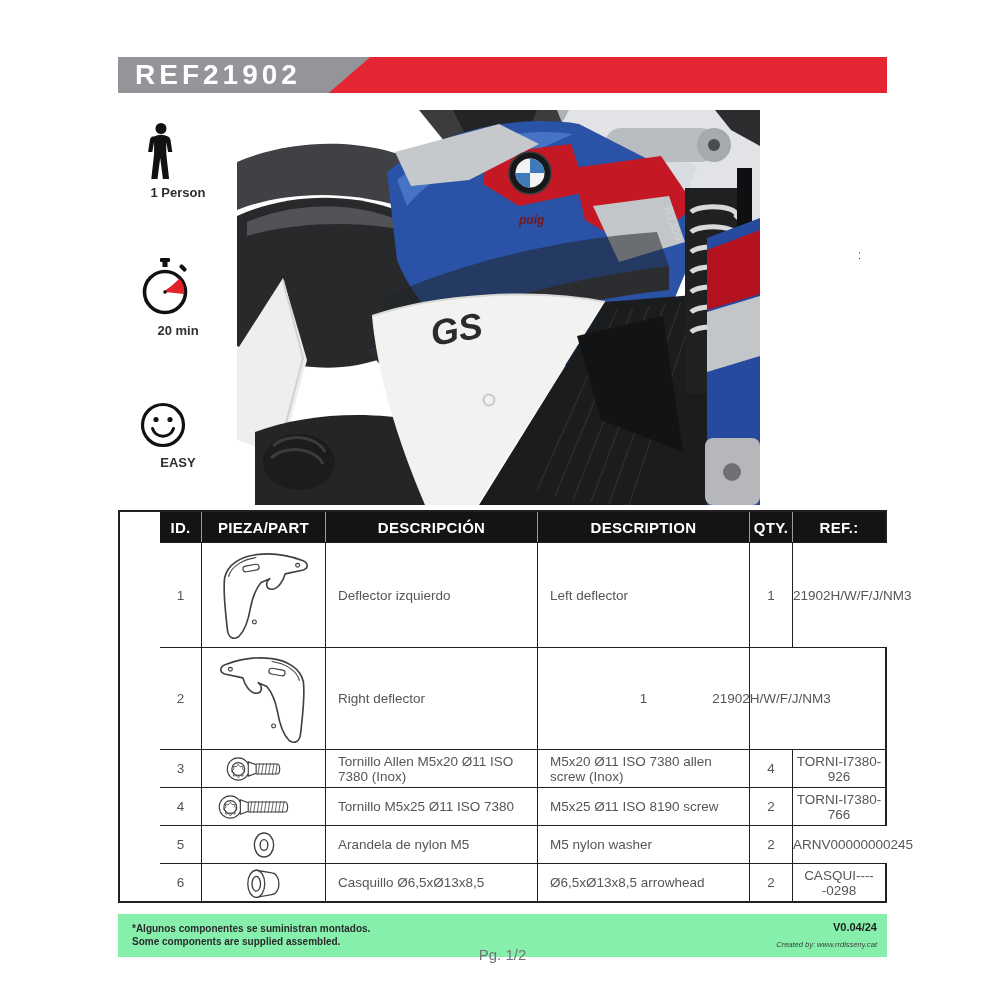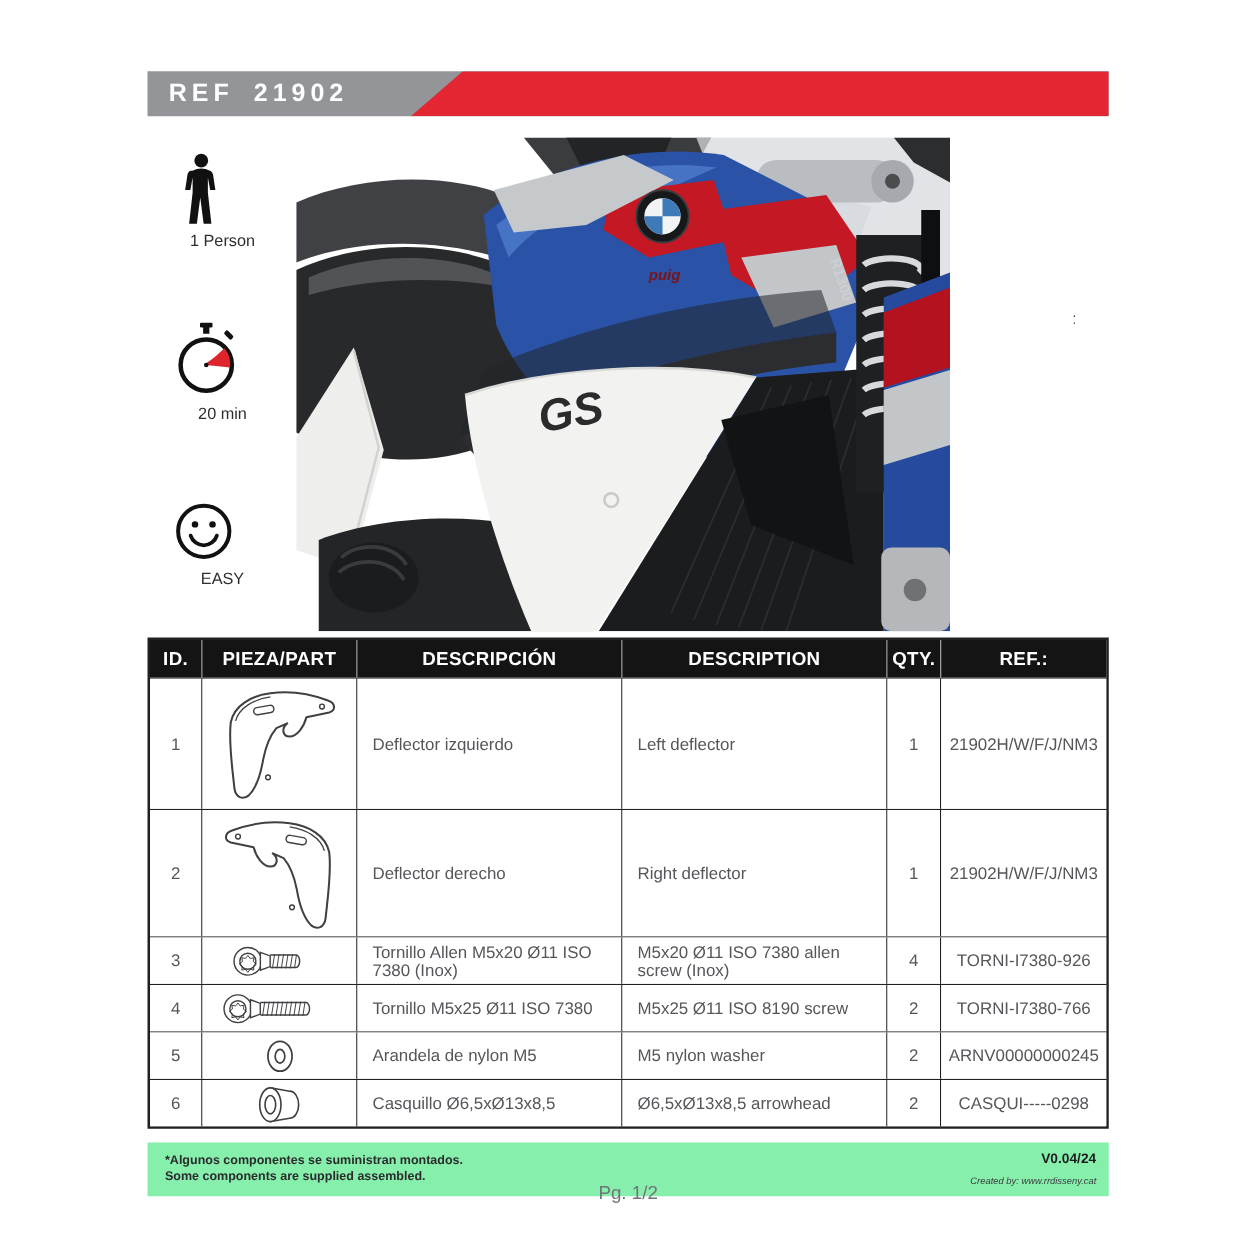--- a/index.html
+++ b/index.html
@@ -4,40 +4,40 @@
 <style>
   html,body{margin:0;padding:0;background:#fff;}
   .page{position:relative;width:1000px;height:1000px;background:#fff;overflow:hidden;
         font-family:"Liberation Sans",sans-serif;color:#2b2b2d;}
 
   
   .header-bar{position:absolute;left:118px;top:57px;width:769px;height:36px;background:#939598;}
   .header-red{position:absolute;left:0;top:0;width:100%;height:100%;background:#e32631;
               clip-path:polygon(32.8% 0,100% 0,100% 100%,27.4% 100%);}
   .header-ref{position:absolute;left:17px;top:0;height:100%;display:flex;align-items:center;
-              color:#fff;font-weight:bold;font-size:20px;letter-spacing:4px;text-align:right;}
-  .header-ref .num{margin-left:16px;}
+              color:#fff;font-weight:bold;font-size:28px;letter-spacing:4px;text-align:right;}
+  .header-ref .num{margin-left:0;}
   .header-title{position:absolute;left:36%;right:0;top:0;height:100%;display:flex;align-items:center;
               justify-content:center;color:#fff;font-weight:bold;font-size:18.5px;letter-spacing:.2px;}
 
   
   .badge{position:absolute;left:138px;width:80px;text-align:center;}
-  .badge .lbl{display:block;margin-top:5px;font-size:13px;font-weight:normal;color:#2e2e30;}
+  .badge .lbl{display:block;margin-top:5px;font-size:13px;font-weight:bold;color:#2e2e30;}
   .badge-person{top:122px;} .badge-time{top:258px;} .badge-easy{top:400px;}
 
   
   .tools-area{position:absolute;left:780px;top:188px;width:115px;height:225px;}
   .tool-title{position:absolute;font-size:11.5px;font-weight:bold;color:#2e2e30;letter-spacing:.5px;}
   .tool-size{position:absolute;font-size:11.5px;font-weight:bold;color:#2e2e30;text-decoration:underline;}
 
   
   .photo{position:absolute;left:237px;top:110px;width:622px;height:395px;background:#fff;}
 
   
-  .parts-table{position:absolute;left:118px;top:510px;width:769px;border:2px solid #231f20;box-sizing:border-box;}
+  .parts-table{position:absolute;left:118px;top:510px;width:769px;border:2px solid #231f20;box-sizing:border-box;padding-left:40px;}
   .trow{display:grid;grid-template-columns:42px 124px 212px 212px 43px auto;}
   .thead .cell{background:#141414;color:#fff;font-weight:bold;font-size:15px;letter-spacing:.3px;
                height:30px;display:flex;align-items:center;justify-content:center;
                border-right:1px solid #9b9b9b;}
   .thead .cell:last-child{border-right:none;}
   .tbody .trow{border-top:1px solid #231f20;}
   .tbody .cell{border-right:1px solid #231f20;display:flex;align-items:center;box-sizing:border-box;
                font-size:13.5px;color:#55565a;background:#fff;}
   .tbody .cell:last-child{border-right:none;}
   .cell.center{justify-content:center;text-align:center;}
@@ -240,21 +240,20 @@
             <g transform="translate(120,0) scale(-1,1)">
               <path d="M19,32 C22,18 36,10 52,8 C66,6 84,8 100,14 C106,16 107,22 101,24 L82,28 C80,36 74,44 68,44 C62,44 61,37 66,33 L57,37 C51,44 48,53 46,63 C44,75 41,86 34,93 C29,97 23,95 22,87 C20,68 17,48 19,32 Z"></path>
               <path d="M23,31 C26,20 38,13 52,11" fill="none" stroke-width="1.1"></path>
               <rect x="38" y="19" width="17" height="6" rx="3" transform="rotate(-10 46 22)" fill="none" stroke-width="1.2"></rect>
               <circle cx="95" cy="19" r="2" fill="none" stroke-width="1.2"></circle>
               <circle cx="50" cy="78" r="2" fill="none" stroke-width="1.2"></circle>
             </g>
           </svg>
             </span>
           </div>
-        <div class="cell text">Deflector derecho</div>
         <div class="cell text">Right deflector</div>
         <div class="cell center">1</div>
         <div class="cell center">21902H/W/F/J/NM3</div>
       </div>
 
       <div class="trow r-sm">
         <div class="cell center">3</div>
         <div class="cell center">
             <span class="part-art">
           <svg width="80" height="34" viewBox="0 0 112 46" fill="#fff" stroke="#3f4043" stroke-width="1.6">

